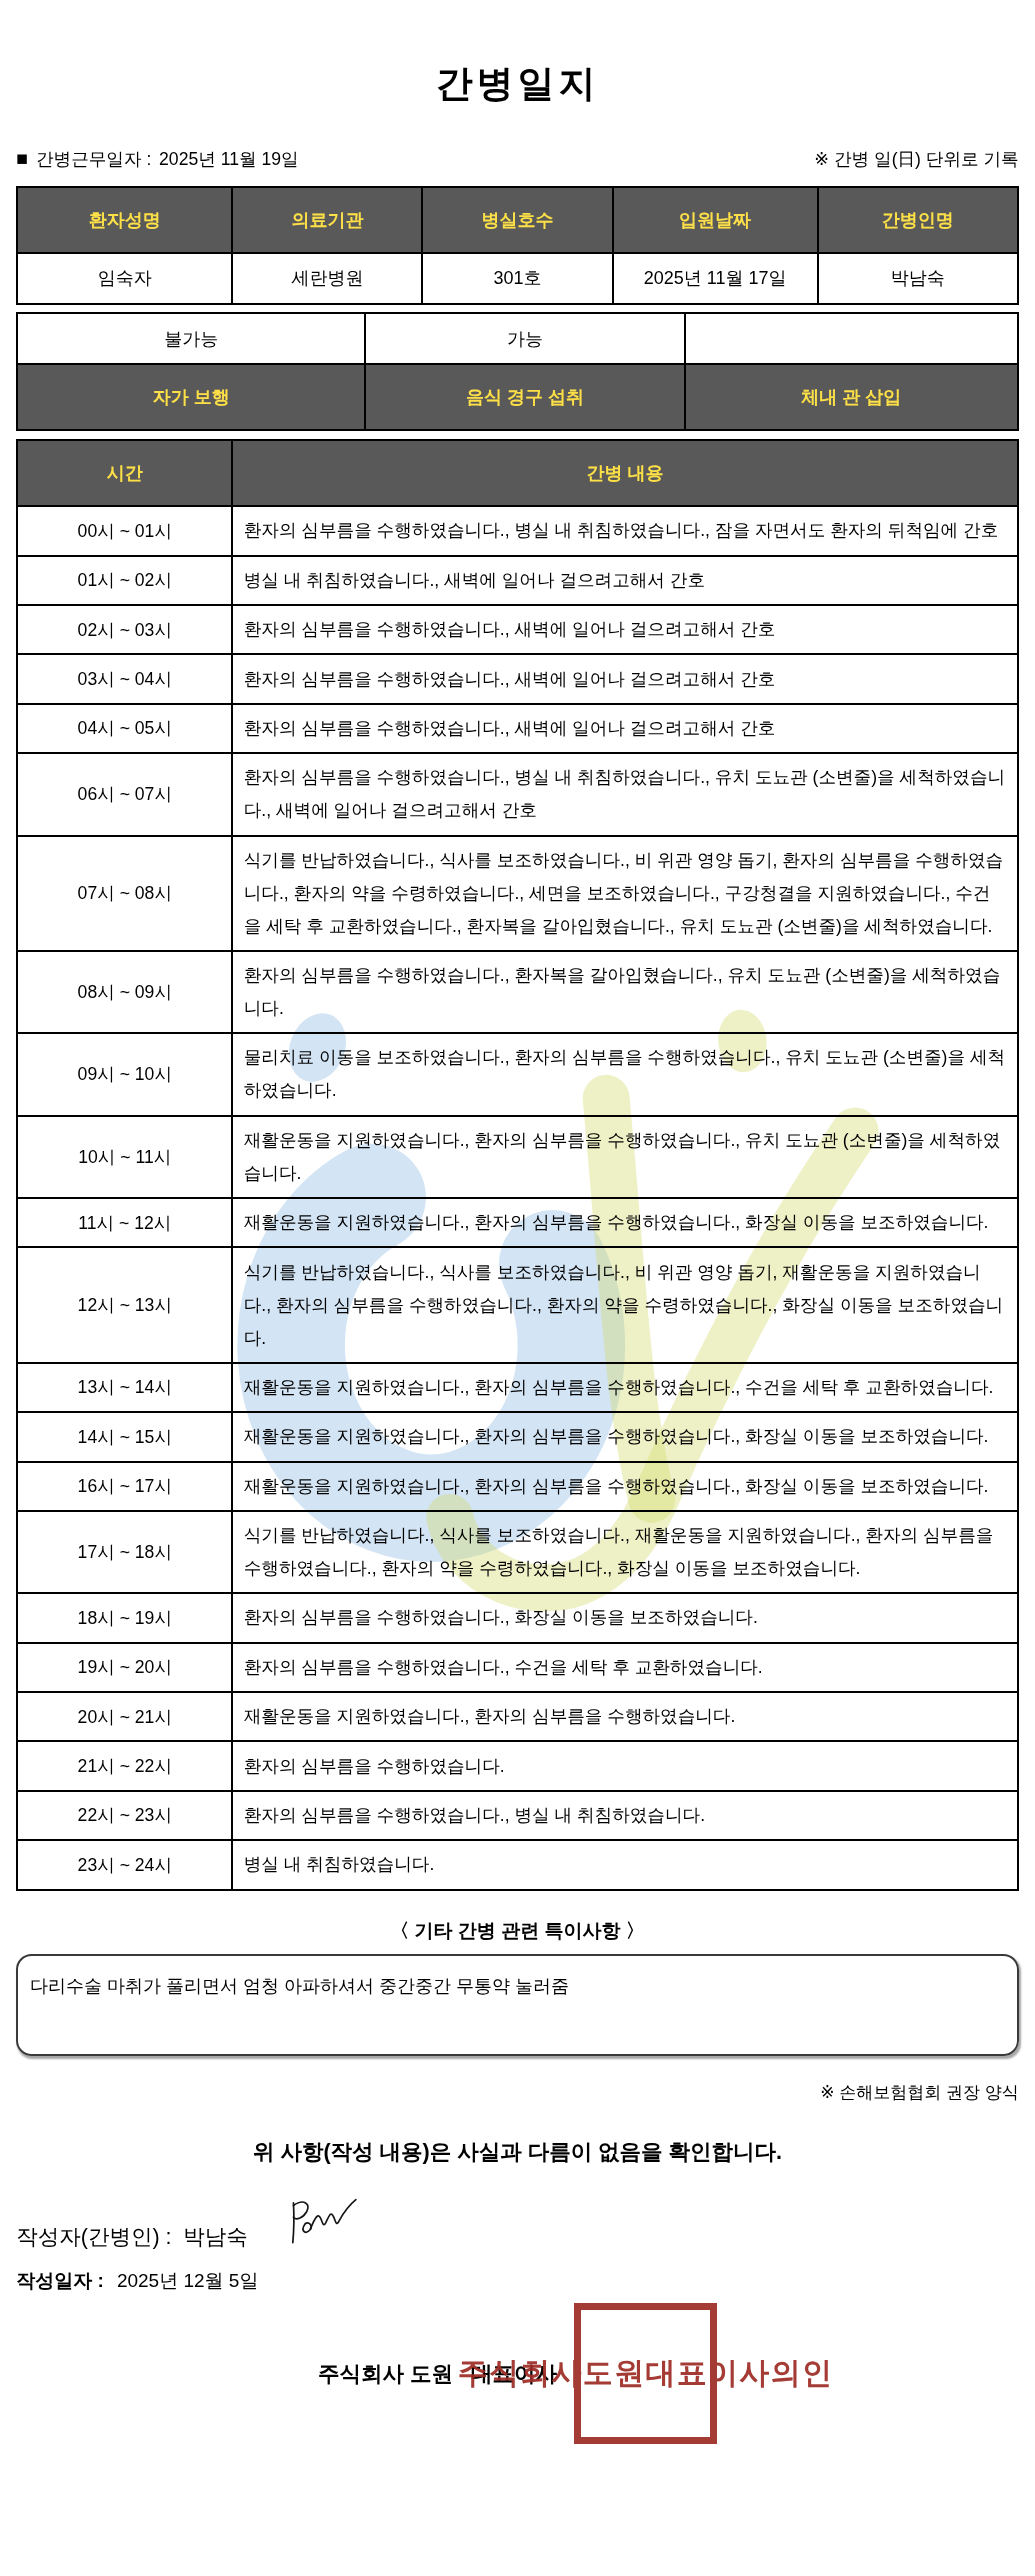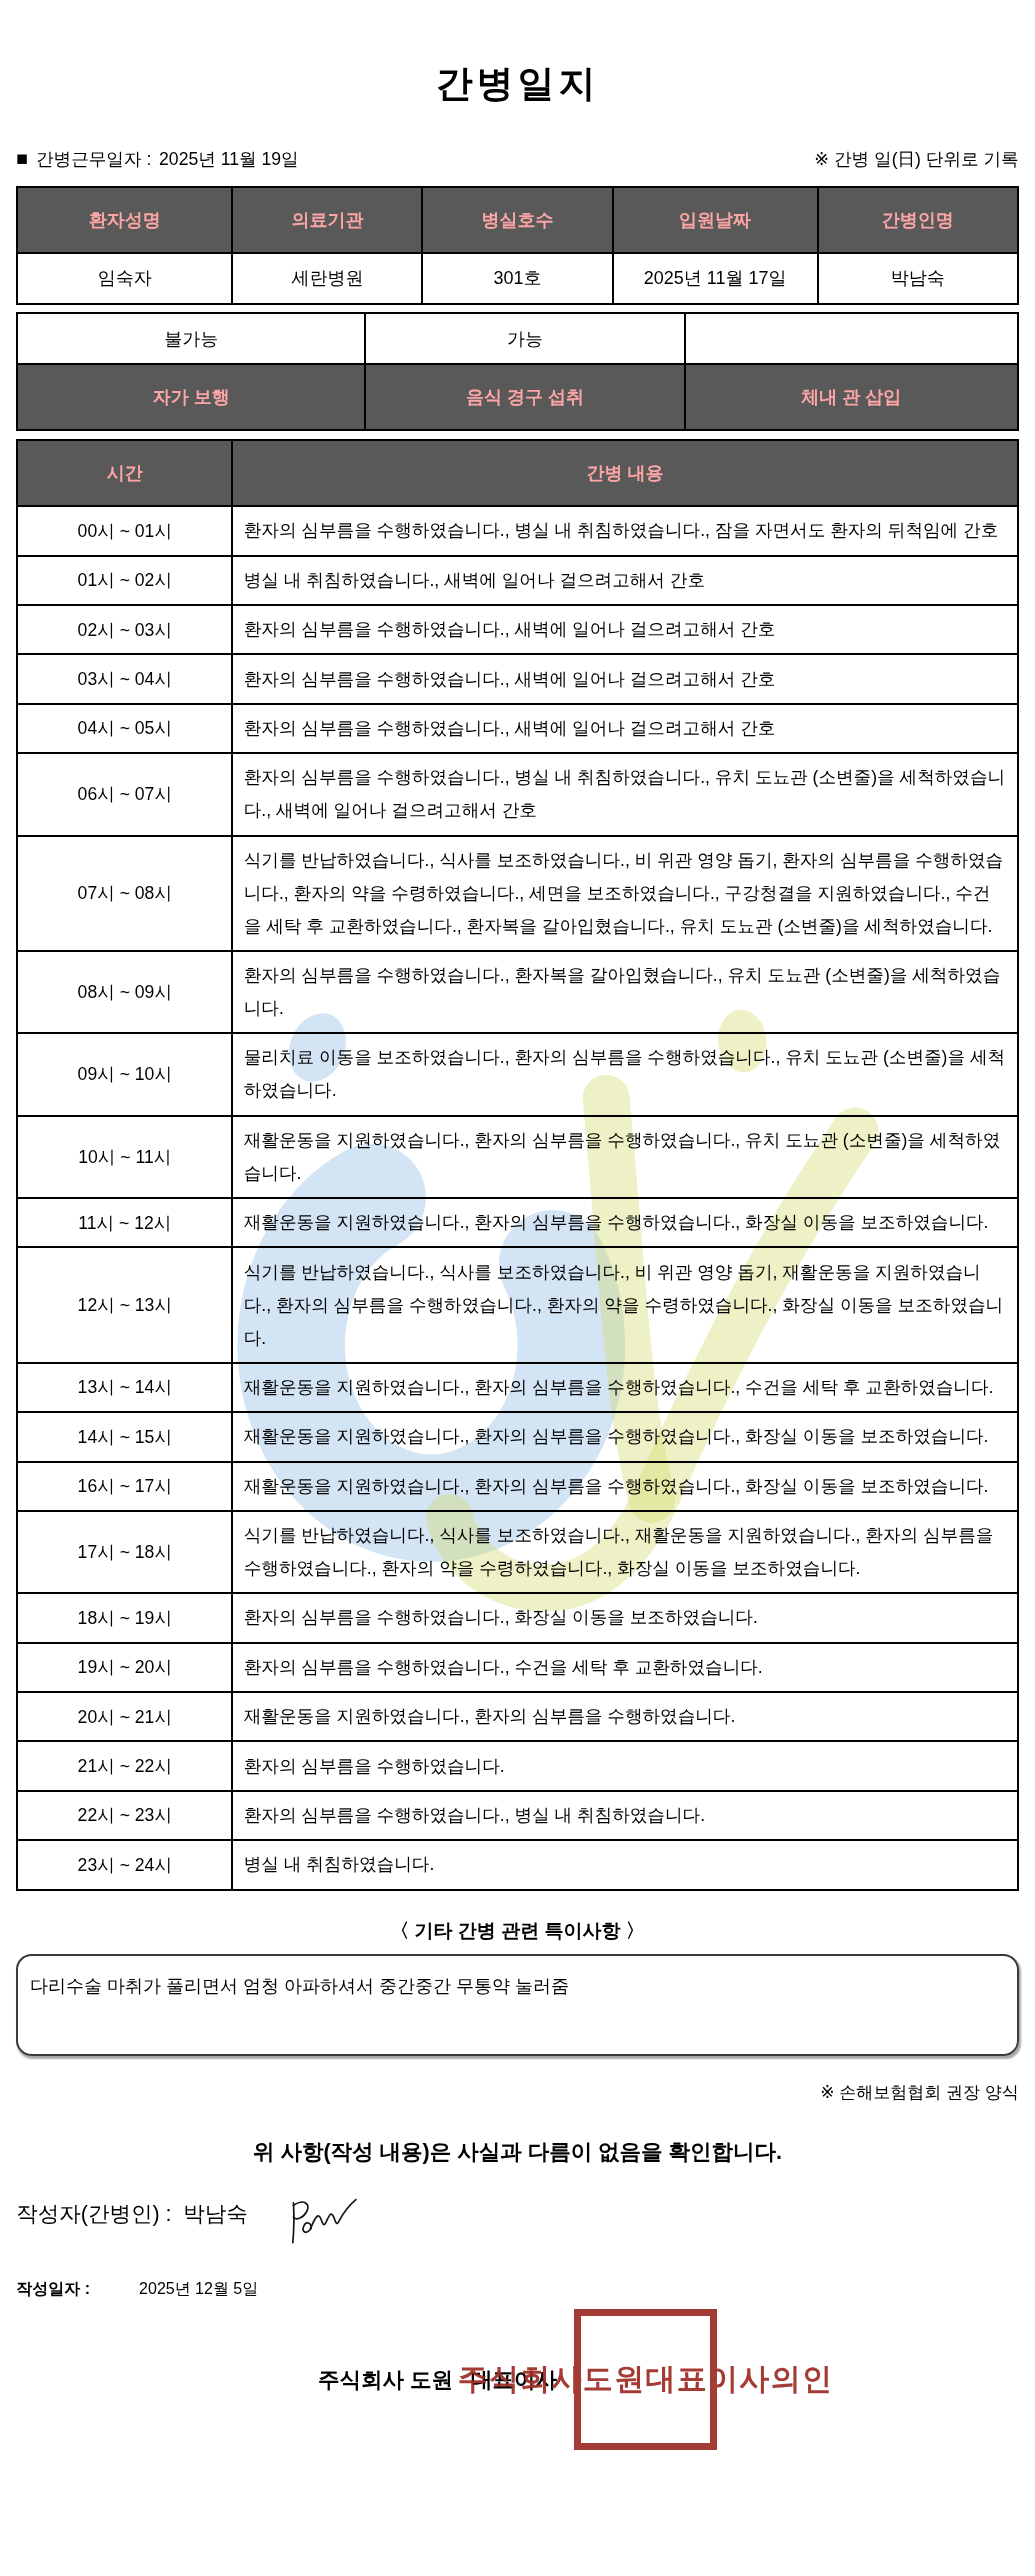--- a/index.html
+++ b/index.html
@@ -30,21 +30,21 @@
   .meta-row{
     display:flex;justify-content:space-between;align-items:center;
     margin-top:42px;font-size:17.6px;
   }
   .meta-left{display:flex;align-items:center;gap:7.8px;}
   .bullet{font-size:19.6px;line-height:1;}
 
   table{width:100%;border-collapse:collapse;table-layout:fixed;margin-top:15px;}
   table.t2,table.care{margin-top:7.8px;}
   th{
-    background:var(--header-bg);color:#fca5a5;font-weight:bold;font-size:18px;
+    background:var(--header-bg);color:#fde047;font-weight:bold;font-size:18px;
     border:2px solid #000;height:51px;padding:20px;
   }
   td{
     border:2px solid #000;font-size:18px;text-align:center;height:51px;
     padding:2px;background:transparent;
   }
   .care td{height:48px;}
   .care td.time-cell{width:215px;font-size:17.6px;}
   .care td.content-cell{
     text-align:left;font-size:17.6px;line-height:33px;padding:7.2px 10.4px;
@@ -55,26 +55,26 @@
   }
   .notes-box{
     margin-top:10.4px;height:102px;border:2px solid #3a3a3a;border-radius:15.6px;
     padding:17px 11.7px;font-size:18px;line-height:1.5;
     box-shadow:1.3px 2.6px 2px rgba(0,0,0,0.35);
     background:transparent;
   }
   .form-note{margin-top:25px;text-align:right;font-size:17px;}
   .confirmation{margin-top:33px;text-align:center;font-weight:bold;font-size:21.5px;}
 
-  .writer-row{margin-top:33px;display:flex;align-items:flex-start;font-size:21.5px;}
+  .writer-row{margin-top:33px;display:flex;align-items:flex-end;font-size:21.5px;}
   .writer-name{margin-left:11.7px;}
   .signature{margin-left:36px;transform:translateY(-3.9px);}
   .sig-path{stroke:#151515;stroke-width:2.6;fill:none;stroke-linecap:round;}
 
-  .date-row{margin-top:28px;font-size:16px;font-weight:bold;display:flex;gap:36px;}
+  .date-row{margin-top:17px;font-size:19px;font-weight:bold;display:flex;}
   .date-value{margin-left:13px;font-weight:normal;}
 
   .company-row{
     margin-top:9px;display:flex;justify-content:center;align-items:center;gap:17px;
   }
   .company-line{font-weight:bold;font-size:21.5px;white-space:pre;}
   .stamp{
     width:143px;height:141px;border:7.2px solid var(--stamp-red);
     display:flex;flex-direction:row;justify-content:center;align-items:center;
     padding:3.9px 1.3px;opacity:0.93;

